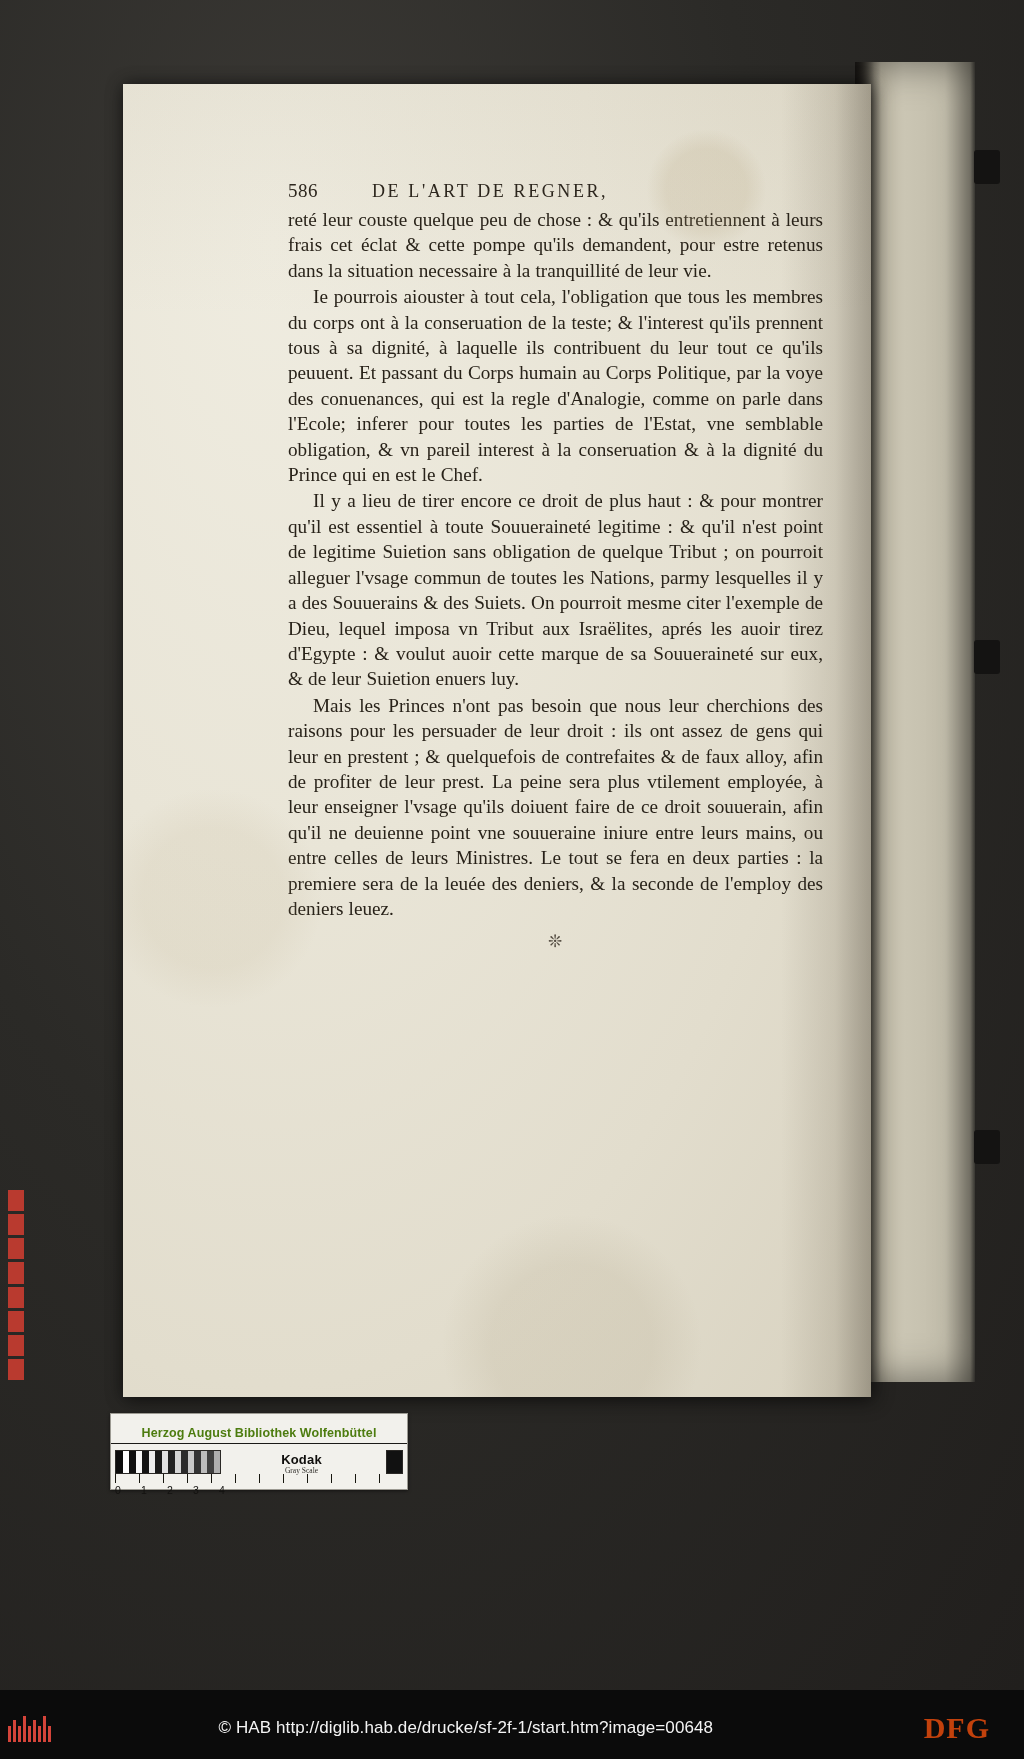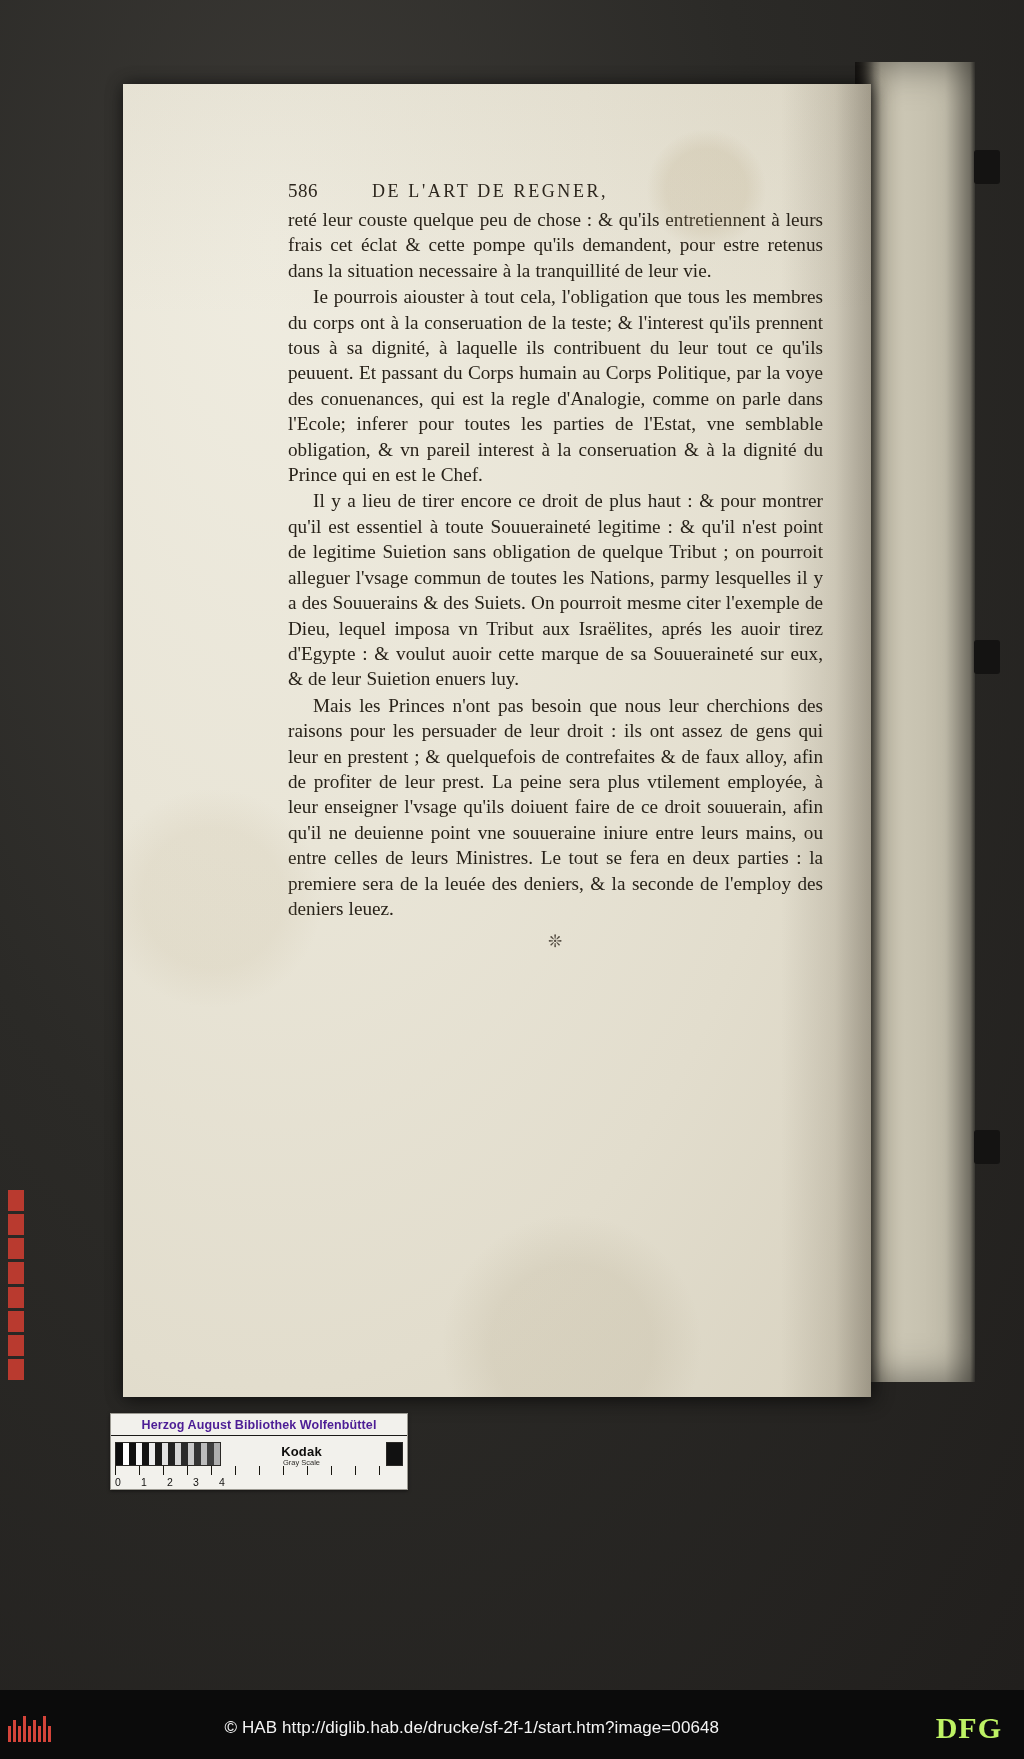--- a/index.html
+++ b/index.html
@@ -160,22 +160,22 @@
     width: 296px; height: 75px;
     background: #f2f1ec;
     border: 1px solid #9c9a92;
     box-shadow: 0 1px 3px rgba(0,0,0,.5);
     font-family: "Liberation Sans", sans-serif;
   }
   #target-card .lib-name {
     text-align: center;
     font-size: 12.5px;
     font-weight: bold;
-    color: #4c1d95;
-    padding-top: 4px;
+    color: #4d7c0f;
+    padding-top: 12px;
     letter-spacing: .1px;
   }
   #target-card .rule {
     height: 1px; background: #1b1a17; margin: 3px 0 0 0;
   }
   #target-card .row {
     display: flex;
     align-items: flex-end;
     height: 30px;
     padding: 3px 4px 0 4px;
@@ -190,21 +190,21 @@
   .wedge i { flex: 1 1 auto; display: block; }
   .kodak-block {
     flex: 1 1 auto;
     text-align: center;
     line-height: 1;
   }
   .kodak-word {
     font-size: 13px; font-weight: bold; color: #0f0e0c; letter-spacing: .2px;
   }
   .kodak-sub {
-    font-size: 7.5px; color: #2e2c28; margin-top: 1px;
+    font-size: 7.5px; color: #2e2c28; margin-top: 1px; font-family: Liberation Serif, serif;
   }
   .patch {
     width: 15px; height: 22px;
     border: 1px solid #2a2825;
     background: #111;
     margin-left: 4px;
   }
   #target-card .ticks {
     display: flex;
     padding: 0 4px;
@@ -245,22 +245,22 @@
   }
   #footer .credit {
     flex: 1 1 auto;
     text-align: center;
     color: #f4f4f4;
     font-size: 17px;
     letter-spacing: .1px;
     padding-right: 60px;
   }
   #footer .dfg {
-    margin-right: 22px;
-    color: #bef264;
+    margin-right: 34px;
+    color: #c2410c;
     font-size: 30px;
     font-weight: bold;
     letter-spacing: 1px;
     font-family: "Liberation Serif", serif;
   }
 
   
   #left-ruler {
     position: absolute;
     left: 8px; top: 1190px;

